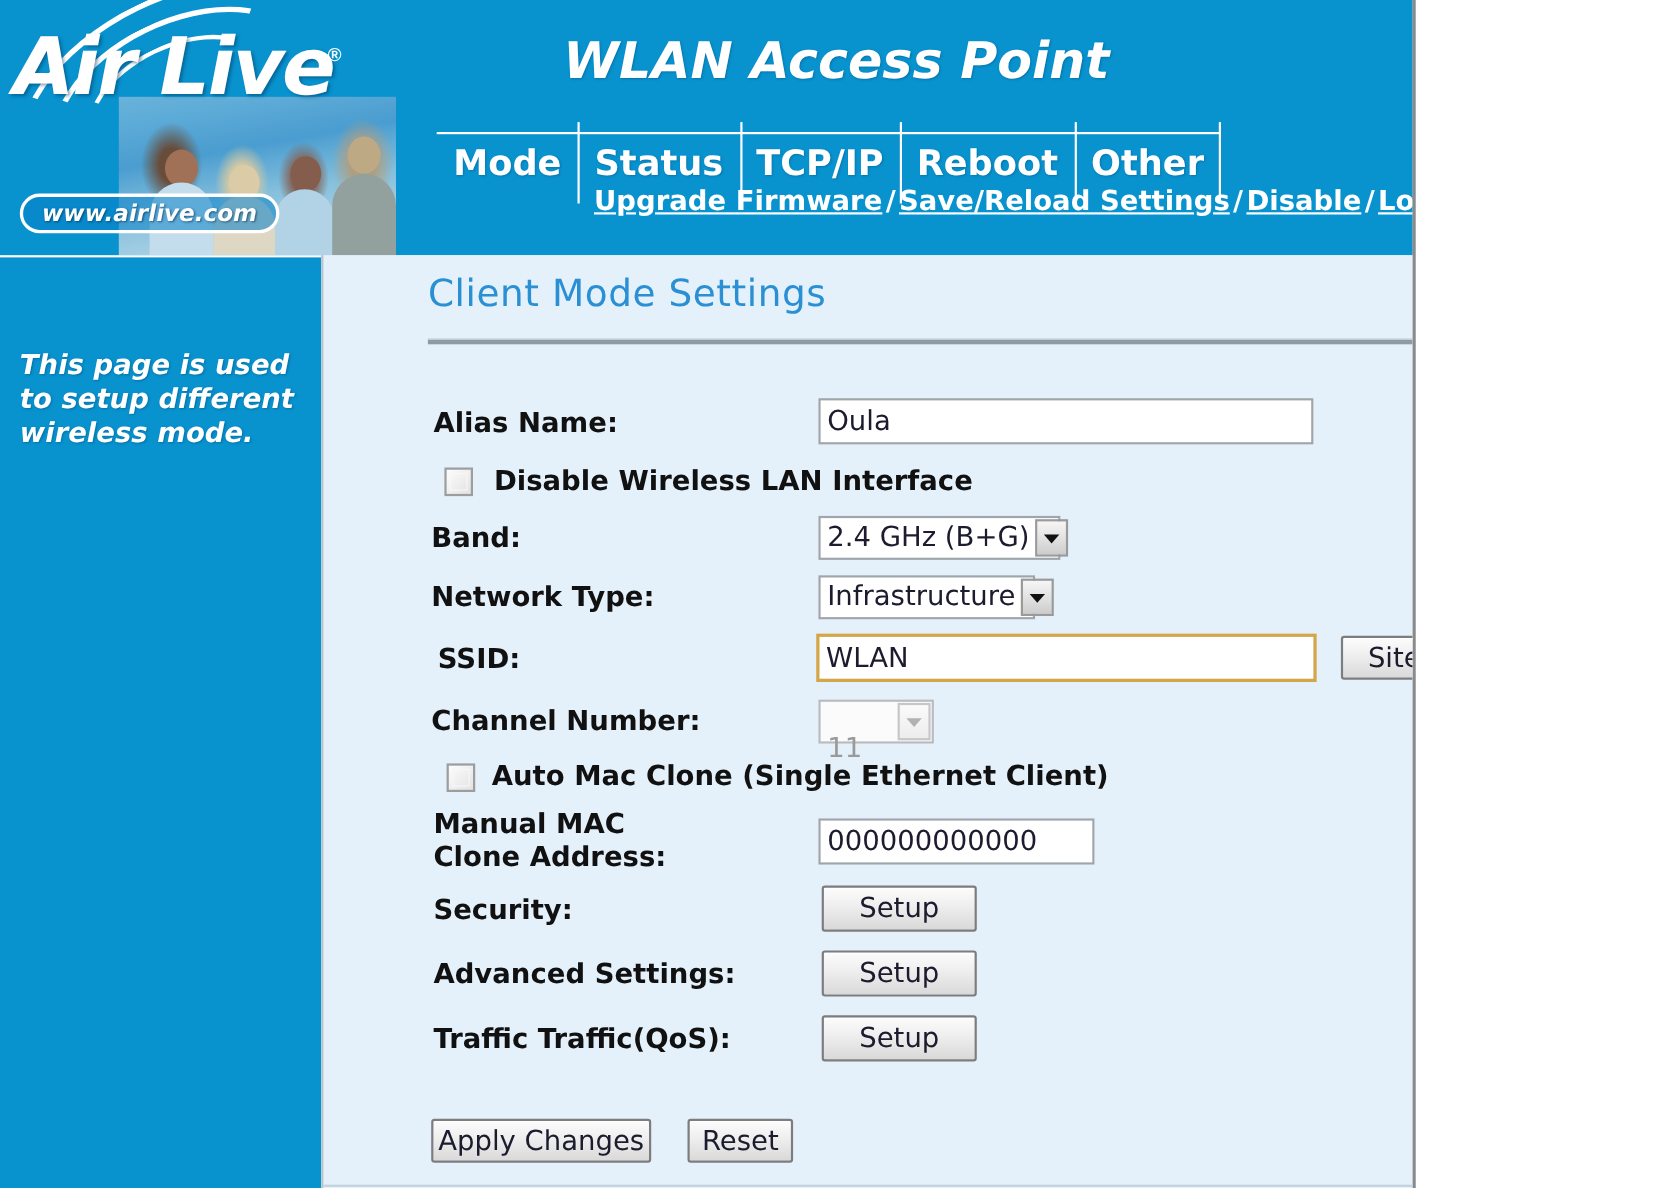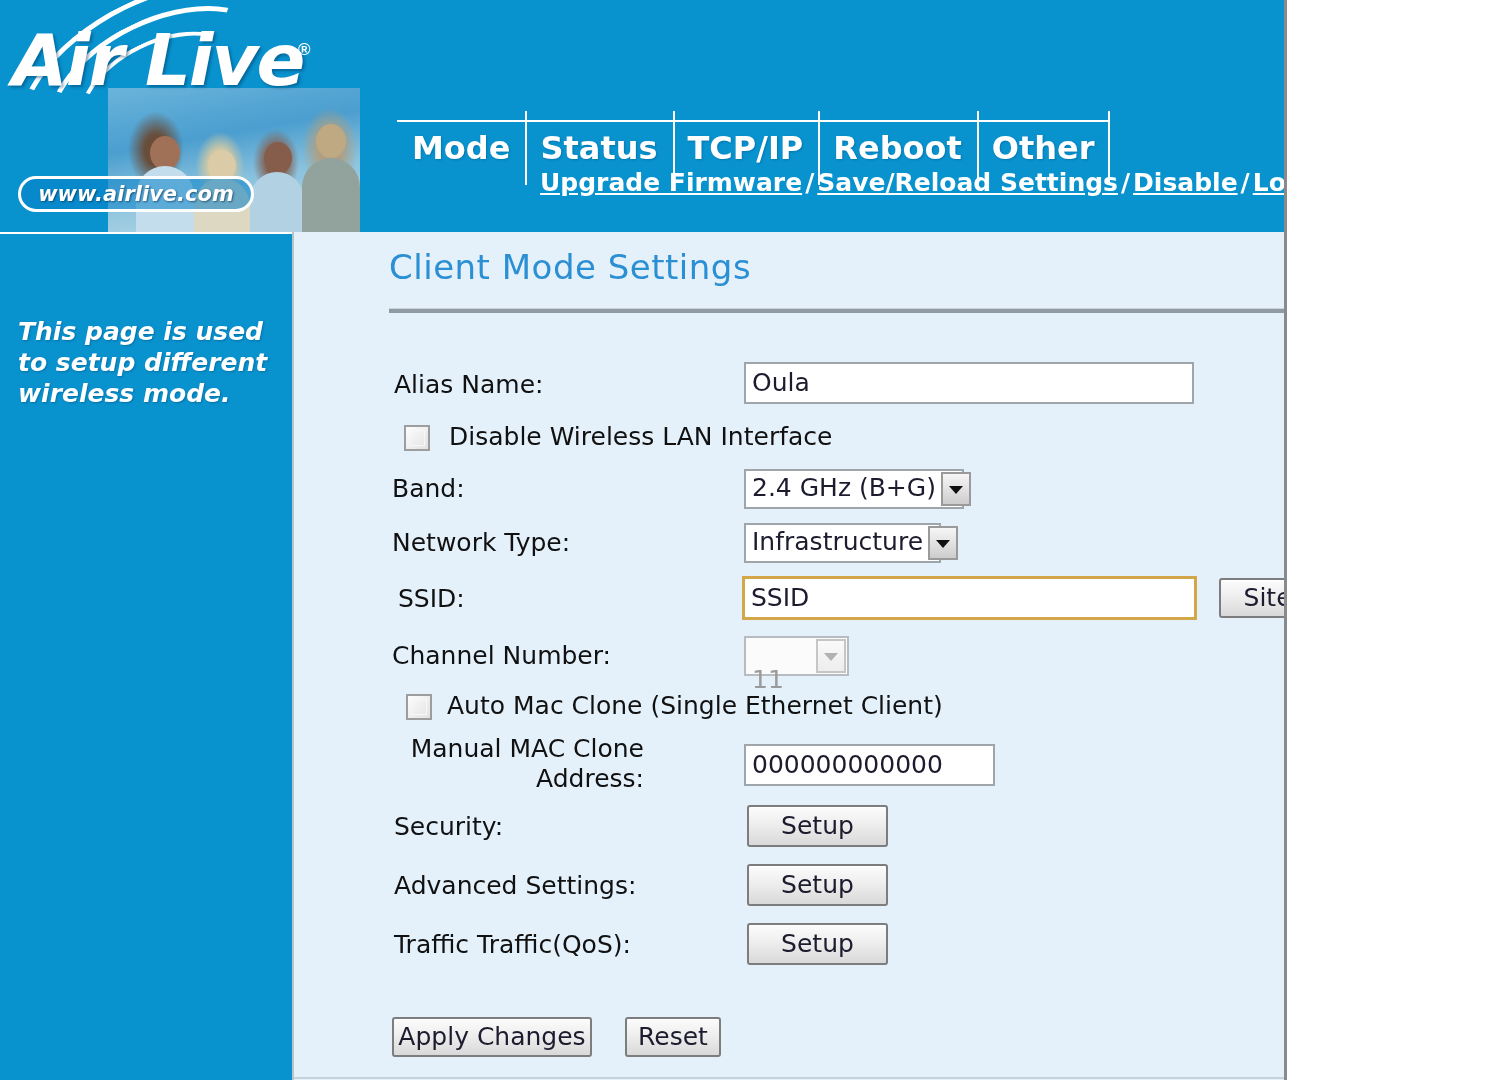--- a/index.html
+++ b/index.html
@@ -257,26 +257,25 @@
 
   .frow {
     position: absolute;
     left: 0;
     width: 100%;
     height: 0;
   }
   .flabel {
     position: absolute;
     font-family: "DejaVu Sans", sans-serif;
-    font-weight: normal;
+    font-weight: bold;
     font-size: 25px;
     color: #111111;
     white-space: nowrap;
     line-height: 30px;
-    text-align: right;
   }
   .flabel.wrap { white-space: normal; width: 260px; line-height: 30px; }
 
   .ftext {
     position: absolute;
     background: #ffffff;
     border: 2px solid #9fa6ab;
     box-sizing: border-box;
     font-family: "DejaVu Sans", sans-serif;
     font-size: 25px;
@@ -406,20 +405,21 @@
       </div>
 
       <div id="logo-text">Air Live</div>
       <div id="logo-reg">®</div>
 
       <div id="url-pill">
         <div id="url-text">www.airlive.com</div>
       </div>
     </div>
 
+    <div id="title-main">WLAN Access Point</div>
 
     <div id="tabbar">
       <div class="tab">Mode</div>
       <div class="tab">Status</div>
       <div class="tab">TCP/IP</div>
       <div class="tab">Reboot</div>
       <div class="tab">Other</div>
     </div>
 
     <div id="subnav"><a href="#">Upgrade Firmware</a><span class="sep">/</span><a href="#">Save/Reload Settings</a><span class="sep">/</span><a href="#">Disable</a><span class="sep">/</span><a href="#">Log</a><span class="sep">/</span><a href="#">NTP</a></div>
@@ -455,21 +455,21 @@
     <div class="frow" style="top:296px;">
       <div class="flabel" style="left:98px; top:0;">Network Type:</div>
       <div class="fselect" style="left:450px; top:-5px; width:197px; height:40px;">
         <div class="val">Infrastructure</div>
         <div class="arrowbtn"></div>
       </div>
     </div>
 
     <div class="frow" style="top:352px;">
       <div class="flabel" style="left:104px; top:0;">SSID:</div>
-      <div class="ftext focused" style="left:448px; top:-8px; width:455px; height:44px; line-height:38px;">SSID</div>
+      <div class="ftext focused" style="left:448px; top:-8px; width:455px; height:44px; line-height:38px;">WLAN</div>
       <div class="fbtn" style="left:925px; top:-6px; width:192px; height:40px; line-height:36px;">Site Survey</div>
     </div>
 
     <div class="frow" style="top:409px;">
       <div class="flabel" style="left:98px; top:0;">Channel Number:</div>
       <div class="fselect disabled" style="left:450px; top:-5px; width:105px; height:40px;">
         <div class="val">11</div>
         <div class="arrowbtn"></div>
       </div>
     </div>

